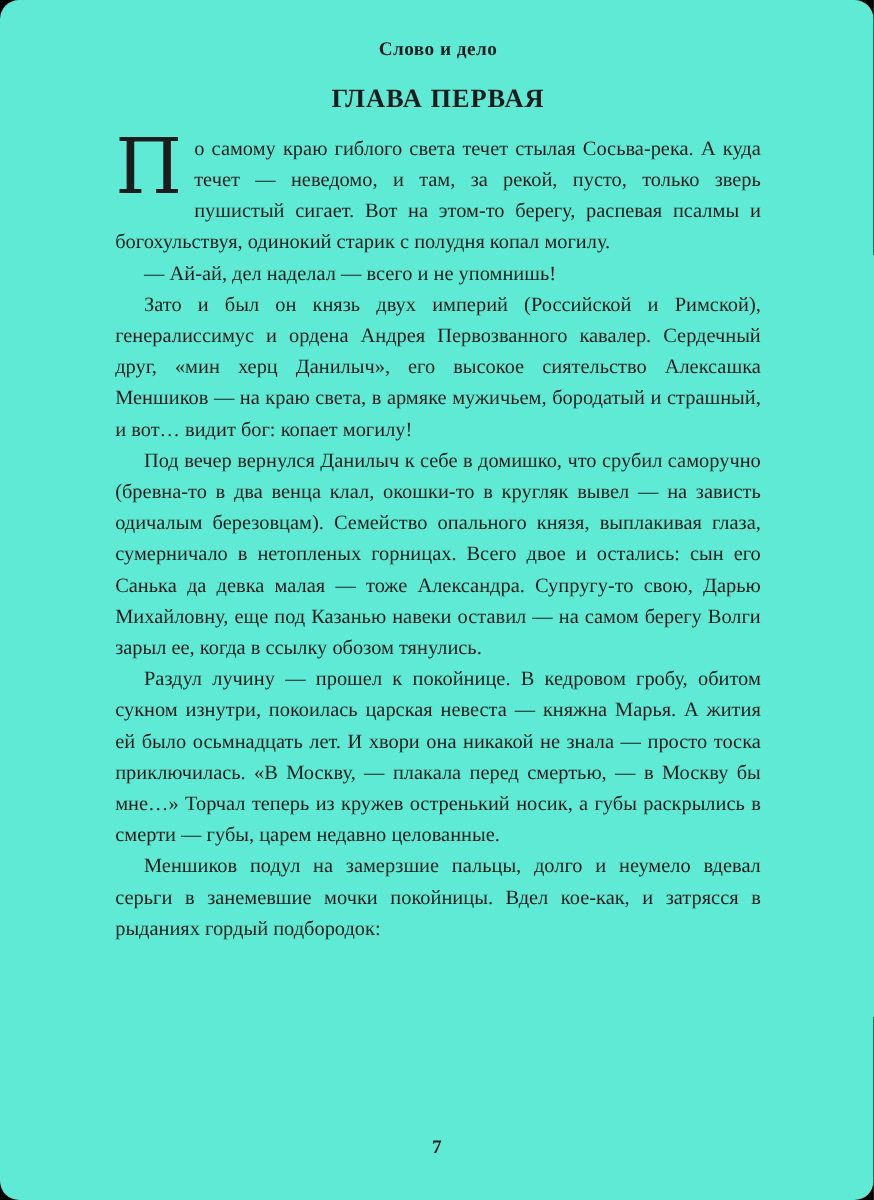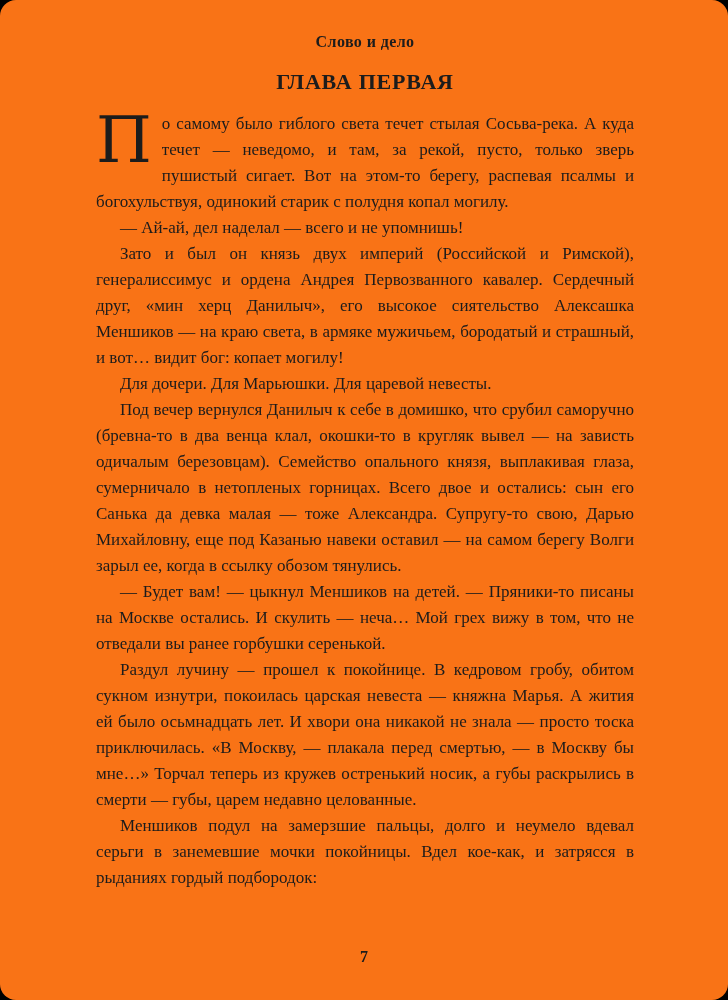--- a/index.html
+++ b/index.html
@@ -5,21 +5,21 @@
   html, body {
     margin: 0;
     padding: 0;
     background: #000;
   }
   .book-page {
     position: relative;
     width: 728px;
     height: 1000px;
     box-sizing: border-box;
-    background: #f97316;
+    background: #5eead4;
     border-radius: 16px;
     overflow: hidden;
     padding: 33px 94px 0 96px;
     font-family: "Liberation Serif", "DejaVu Serif", serif;
     color: #1c1c1c;
   }
   .running-title {
     text-align: center;
     font-weight: bold;
     font-size: 16px;
@@ -68,28 +68,26 @@
 
 <div class="book-page">
 
   <div class="running-title">Слово и дело</div>
 
   <h1 class="chapter-title">ГЛАВА ПЕРВАЯ</h1>
 
   <div class="body-text">
 
     <p class="para first">
-      <span class="dropcap">П</span><span>о самому было гиблого света течет стылая Сосьва-река. А куда течет — неведомо, и там, за рекой, пусто, только зверь пушистый сигает. Вот на этом-то берегу, распевая псалмы и богохульствуя, одинокий старик с полудня копал могилу.</span>
+      <span class="dropcap">П</span><span>о самому краю гиблого света течет стылая Сосьва-река. А куда течет — неведомо, и там, за рекой, пусто, только зверь пушистый сигает. Вот на этом-то берегу, распевая псалмы и богохульствуя, одинокий старик с полудня копал могилу.</span>
     </p>
 
     <p class="para">— Ай-ай, дел наделал — всего и не упомнишь!</p>
     <p class="para">Зато и был он князь двух империй (Российской и Римской), генералиссимус и ордена Андрея Первозванного кавалер. Сердечный друг, «мин херц Данилыч», его высокое сиятельство Алексашка Меншиков — на краю света, в армяке мужичьем, бородатый и страшный, и вот… видит бог: копает могилу!</p>
-    <p class="para">Для дочери. Для Марьюшки. Для царевой невесты.</p>
     <p class="para">Под вечер вернулся Данилыч к себе в домишко, что срубил саморучно (бревна-то в два венца клал, окошки-то в кругляк вывел — на зависть одичалым березовцам). Семейство опального князя, выплакивая глаза, сумерничало в нетопленых горницах. Всего двое и остались: сын его Санька да девка малая — тоже Александра. Супругу-то свою, Дарью Михайловну, еще под Казанью навеки оставил — на самом берегу Волги зарыл ее, когда в ссылку обозом тянулись.</p>
-    <p class="para">— Будет вам! — цыкнул Меншиков на детей. — Пряники-то писаны на Москве остались. И скулить — неча… Мой грех вижу в том, что не отведали вы ранее горбушки серенькой.</p>
     <p class="para">Раздул лучину — прошел к покойнице. В кедровом гробу, обитом сукном изнутри, покоилась царская невеста — княжна Марья. А жития ей было осьмнадцать лет. И хвори она никакой не знала — просто тоска приключилась. «В Москву, — плакала перед смертью, — в Москву бы мне…» Торчал теперь из кружев остренький носик, а губы раскрылись в смерти — губы, царем недавно целованные.</p>
     <p class="para">Меншиков подул на замерзшие пальцы, долго и неумело вдевал серьги в занемевшие мочки покойницы. Вдел кое-как, и затрясся в рыданиях гордый подбородок:</p>
 
   </div>
 
   <div class="page-number">7</div>
 
 </div>
 
 </body></html>

